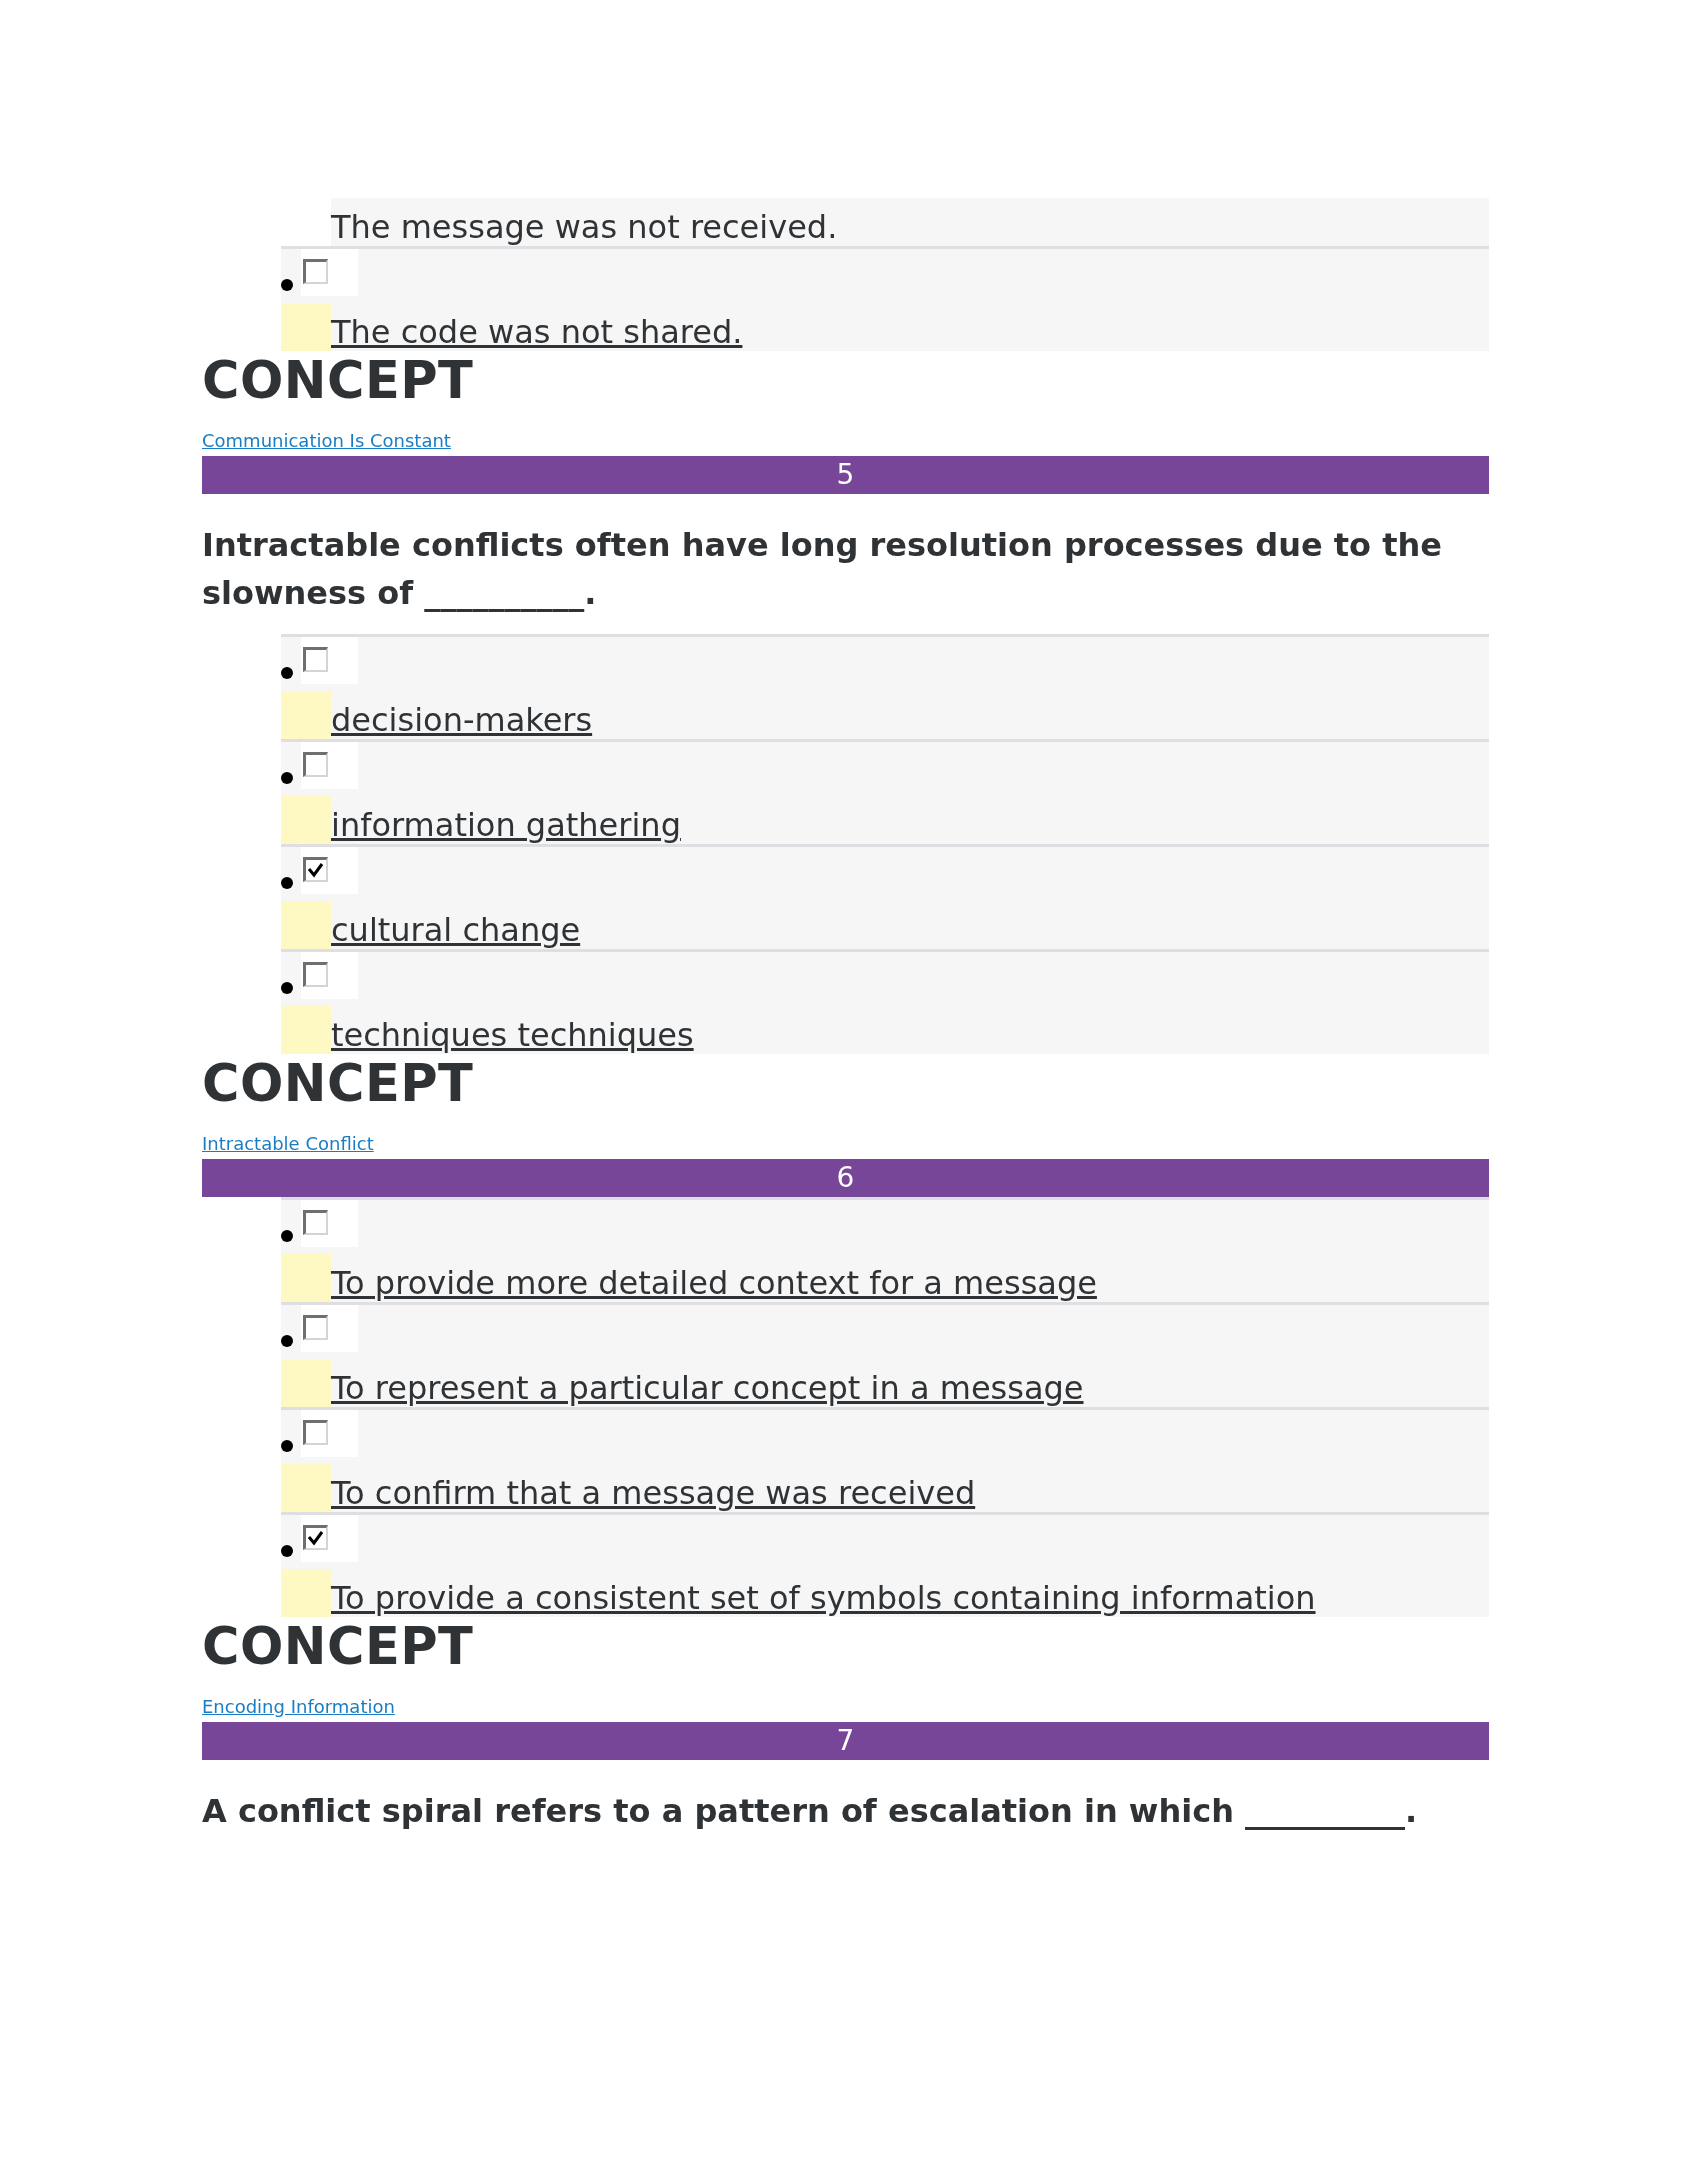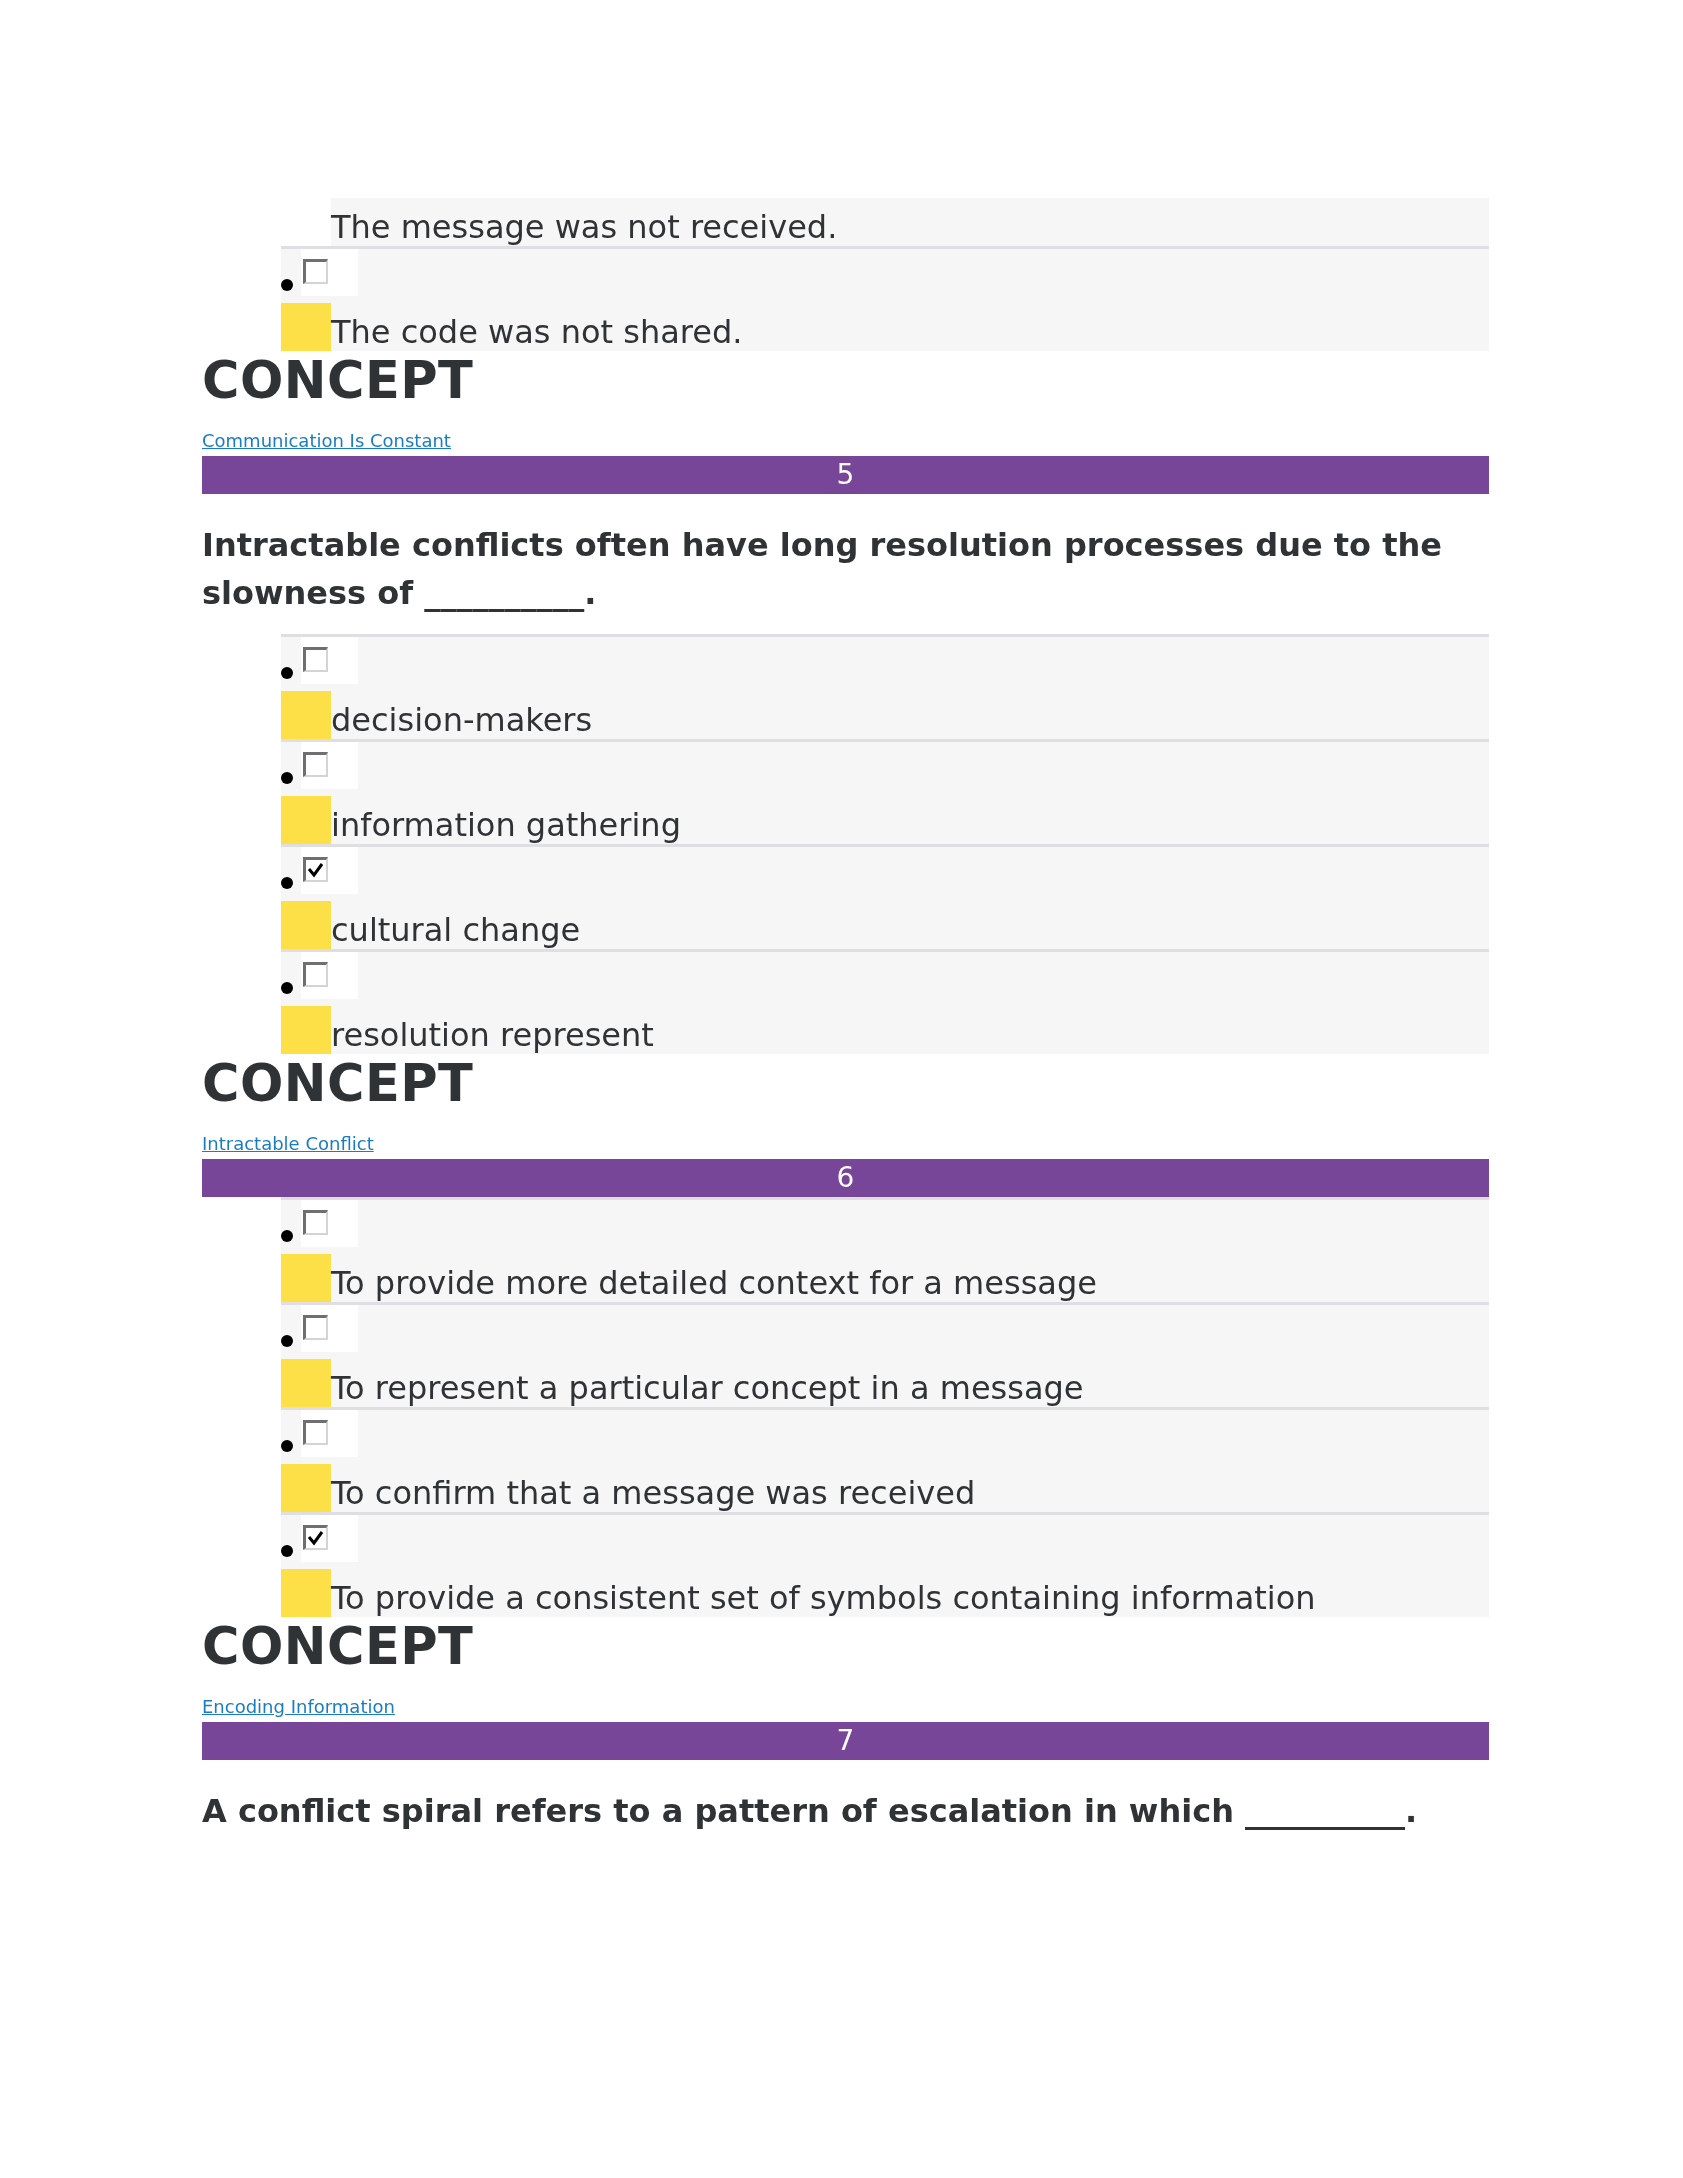--- a/index.html
+++ b/index.html
@@ -8,22 +8,23 @@
     font-family: "DejaVu Sans", sans-serif; color: #303336;
   }
   .page { position: absolute; left: 202px; top: 198px; width: 1287px; }
   .opt-text {
     margin-left: 129px; height: 48px; background: #f6f6f6;
     font-size: 32px; line-height: 38px; padding-top: 10px; box-sizing: border-box;
     white-space: nowrap; overflow: visible; color: #303336;
   }
   .opt-list { list-style: none; margin: 0; padding: 0; }
   .opt {
-    margin-left: 79px; width: 1208px; border-top: 3px solid #dfdfe3; background: #fde047;
+    margin-left: 79px; width: 1208px; border-top: 3px solid #dfdfe3; background: #fef9c3;
     position: relative;
+    text-decoration: underline;
   }
   .opt-head { height: 54px; background: #f6f6f6; position: relative; }
   .bullet {
     position: absolute; left: 0px; top: 30px; width: 12px; height: 12px; border-radius: 50%;
     background: #000000;
   }
   .cb-wrap {
     position: absolute; left: 20px; top: 0; width: 57px; height: 47px; background: #ffffff;
   }
   .cb {
@@ -105,21 +106,21 @@
       </div>
       <div class="opt-text">cultural change</div>
     </li>
     <li class="opt">
       <div class="opt-head">
         <span class="bullet"></span>
         <span class="cb-wrap">
           <span class="cb"></span>
         </span>
       </div>
-      <div class="opt-text">resolution represent</div>
+      <div class="opt-text">techniques techniques</div>
     </li>
   </ul>
   <div class="concept">CONCEPT</div>
   <a class="concept-link">Intractable Conflict</a>
 
   <div class="qbar">6</div>
   <ul class="opt-list">
     <li class="opt">
       <div class="opt-head">
         <span class="bullet"></span>

